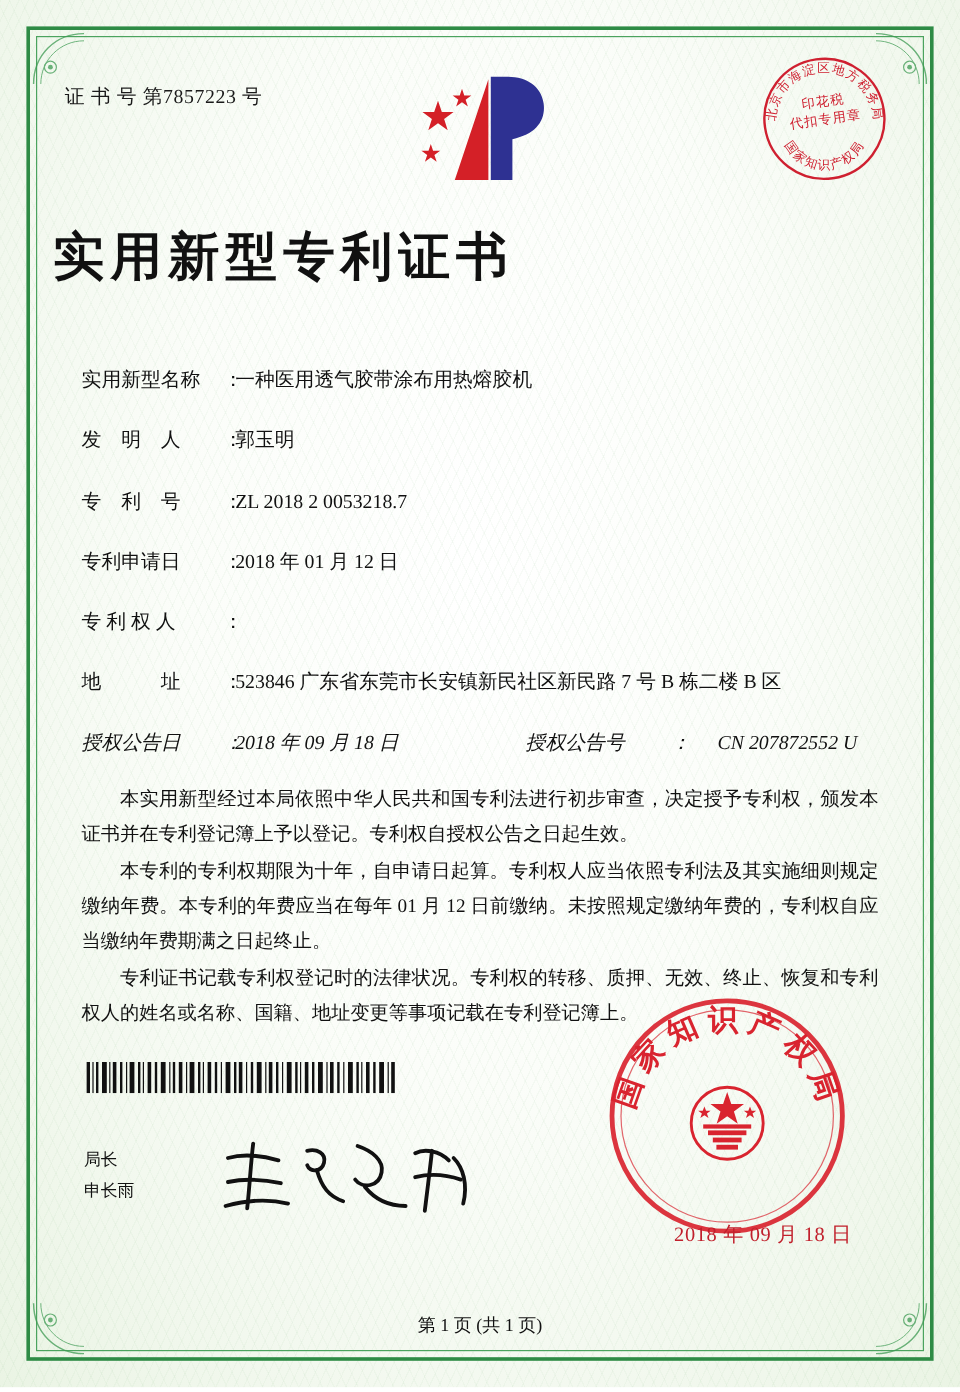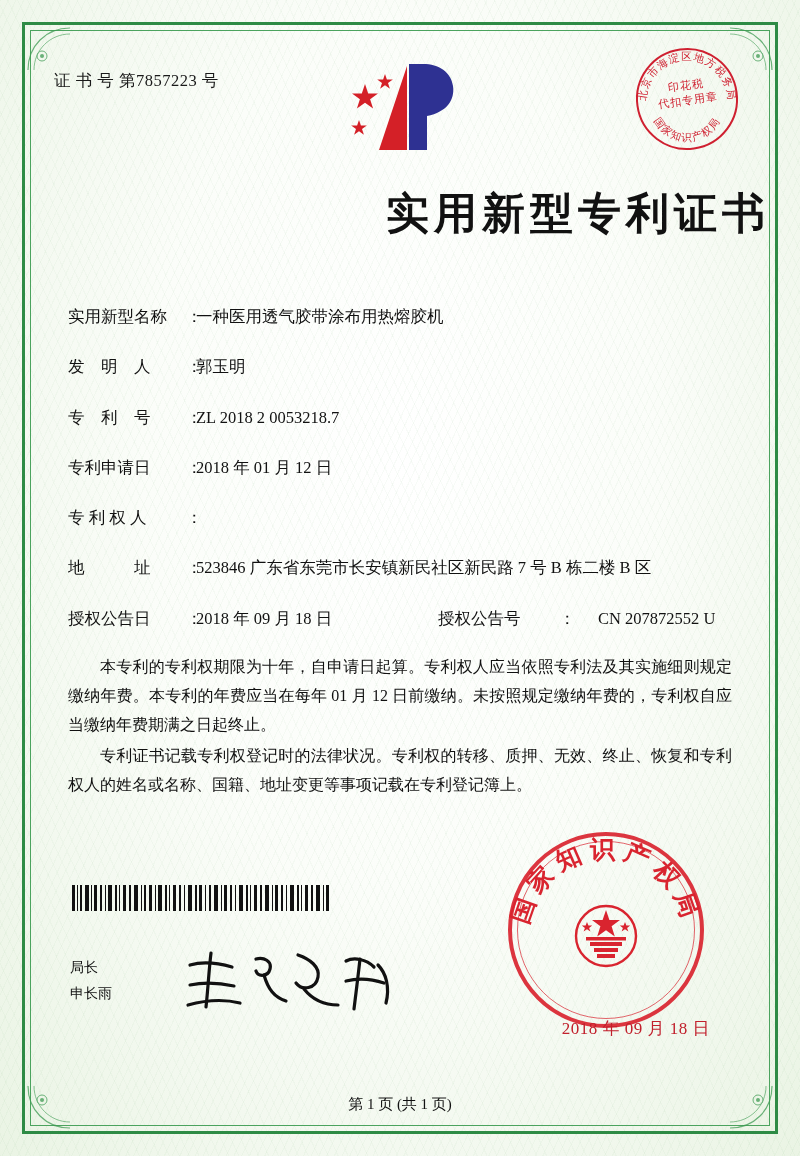--- a/index.html
+++ b/index.html
@@ -113,26 +113,27 @@
     font-family: "Liberation Serif", serif;
     transform: rotate(-8deg);
     letter-spacing: 1px;
   }
   .tax-stamp .mid div { white-space: nowrap; }
 
   .title {
     position: absolute;
     left: 0; right: 0;
     top: 155px;
-    text-align: right;
+    text-align: left;
     font-size: 43px;
     font-weight: bold;
     letter-spacing: 5px;
     color: #111;
     font-family: "Liberation Serif", serif;
+    padding-left: 14px;
   }
 
   .fields {
     position: absolute;
     left: 38px;
     right: 38px;
     top: 275px;
     font-size: 16.5px;
     color: #111;
     line-height: 1.5;
@@ -147,20 +148,21 @@
     flex: 0 0 118px;
     white-space: nowrap;
   }
   .fcolon { width: 10px; flex: 0 0 10px; }
   .fvalue {
     flex: 1 1 auto;
     word-break: break-all;
   }
   .frow.pub {
     margin-bottom: 16px;
+    font-style: italic;
   }
   .pub-left { display: flex; flex: 0 0 370px; }
   .pub-right { display: flex; flex: 1 1 auto; gap: 29px; }
   .pub-right .flabel { width: 92px; flex: 0 0 92px; }
 
   .paras {
     position: absolute;
     left: 38px;
     right: 38px;
     top: 622px;
@@ -362,20 +364,21 @@
         </span>
         <span class="pub-right">
           <span class="flabel">授权公告号</span>
           <span class="fcolon">：</span>
           <span class="fvalue">CN 207872552 U</span>
         </span>
       </div>
     </div>
 
     <div class="paras">
+      <p>本实用新型经过本局依照中华人民共和国专利法进行初步审查，决定授予专利权，颁发本证书并在专利登记簿上予以登记。专利权自授权公告之日起生效。</p>
       <p>本专利的专利权期限为十年，自申请日起算。专利权人应当依照专利法及其实施细则规定缴纳年费。本专利的年费应当在每年 01 月 12 日前缴纳。未按照规定缴纳年费的，专利权自应当缴纳年费期满之日起终止。</p>
       <p>专利证书记载专利权登记时的法律状况。专利权的转移、质押、无效、终止、恢复和专利权人的姓名或名称、国籍、地址变更等事项记载在专利登记簿上。</p>
     </div>
 
     <div class="barcode">
       <svg width="260" height="26" viewBox="0 0 260 26" preserveAspectRatio="none">
         <g fill="#111">
           <rect x="0" y="0" width="3" height="26"></rect>
             <rect x="5" y="0" width="1" height="26"></rect>
           <rect x="8" y="0" width="2" height="26"></rect>

